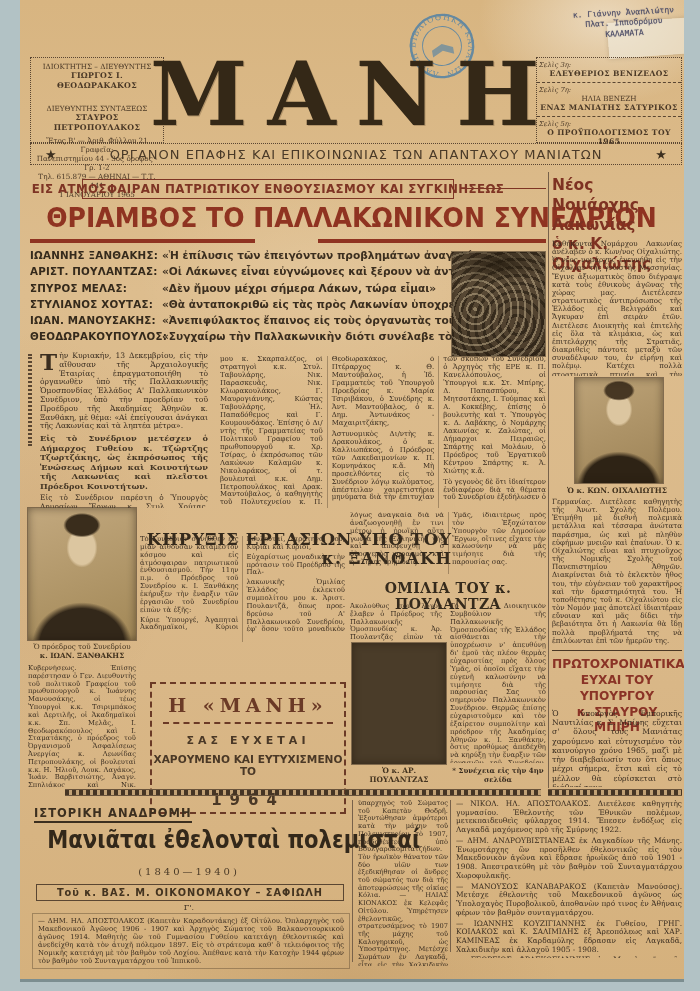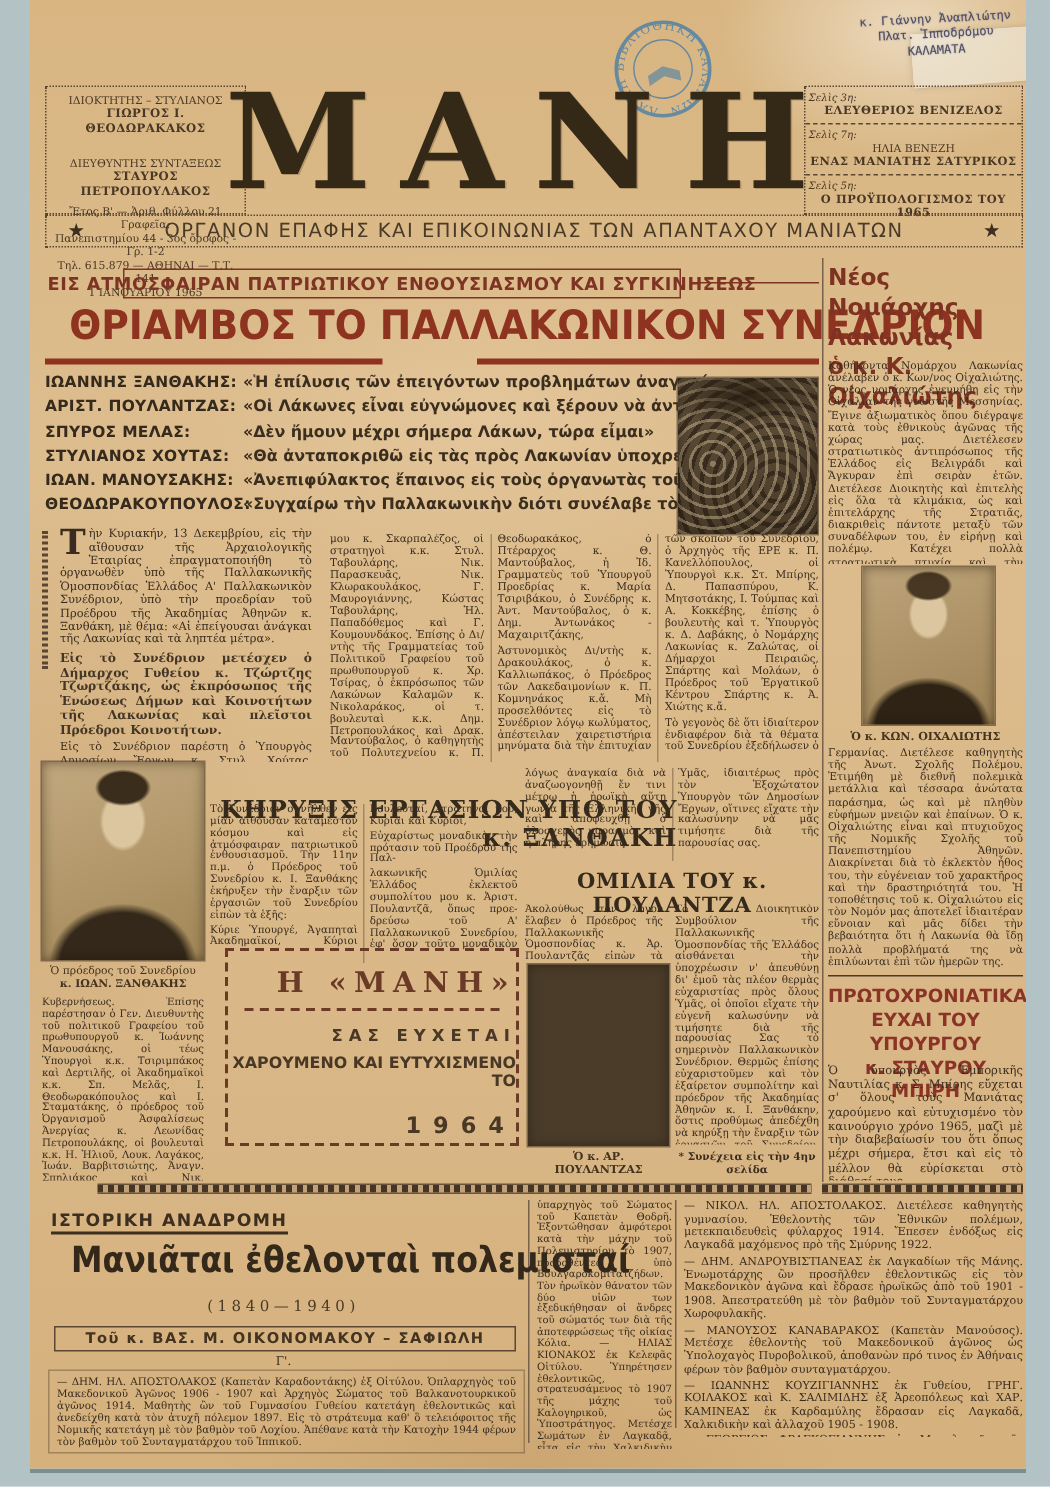--- a/index.html
+++ b/index.html
@@ -88,22 +88,22 @@
   .kiryxis-head { left:120px; top:509px; width:312px; text-align:right; font-size:16.5px;
                   letter-spacing:1px; color:#352a1c; font-weight:bold;margin-top:21px; }
   .contA { left:120px; top:536px; width:205px; height:106px; column-count:2; column-gap:8px;
            column-rule:1px solid rgba(95,75,52,.45); font-size:6.9px; line-height:1.14; }
   .contA p { margin-bottom:2px; }
   .contB { left:330px; top:512px; width:196px; height:62px; column-count:2; column-gap:8px;
            column-rule:1px solid rgba(95,75,52,.45); font-size:6.9px; line-height:1.14; }
   .contB p { margin-bottom:2px; }
 
   
-  .mani-box { left:130px; top:632px; width:196px; height:132px; border:2px dashed #6b3a26;
-              text-align:right; padding-top:10px; color:#6b3a26; }
+  .mani-box { left:130px; top:682px; width:196px; height:132px; border:2px dashed #6b3a26;
+              text-align:center; padding-top:10px; color:#6b3a26; }
   .mani-title { font-size:19px; font-weight:bold; letter-spacing:5px; }
   .mani-div { width:170px; margin:6px auto 10px; border-top:2px dashed #6b3a26; }
   .mani-l1 { font-family:"DejaVu Sans",sans-serif; font-weight:bold; font-size:11px; letter-spacing:4px; color:#4a3826; }
   .mani-l2 { font-family:"DejaVu Sans",sans-serif; font-weight:bold; font-size:10.6px; margin-top:6px; color:#4a3826; }
   .mani-year { font-family:"DejaVu Sans",sans-serif; font-weight:bold; font-size:15px; letter-spacing:8px; margin-top:14px; color:#4a3826; }
 
   
   .omilia-head { left:330px; top:580px; width:196px; text-align:center; font-size:14px;
                  font-weight:bold; letter-spacing:.5px; color:#352a1c; }
   .omilia-lead { left:330px; top:603px; width:92px; height:38px; font-size:6.8px; line-height:1.15; }
@@ -173,21 +173,21 @@
       <circle cx="35" cy="35" r="32" fill="none" stroke="#4a7fa8" stroke-width="2.5"></circle>
       <circle cx="35" cy="35" r="20" fill="none" stroke="#4a7fa8" stroke-width="1"></circle>
       <path id="stampArc" d="M 35 62 A 27 27 0 1 1 35.01 62" fill="none"></path>
       <text font-size="8.2" fill="#4a7fa8" letter-spacing="1">
         <textPath href="#stampArc" startOffset="8">ΛΑΪΚΗ ΒΙΒΛΙΟΘΗΚΗ ΚΑΛΑΜΩΝ</textPath>
       </text>
       <path d="M24 38 l11 -5 l11 5 v7 l-11 -5 l-11 5 z" fill="#4a7fa8" opacity=".75"></path>
     </svg>
 
     <div class="abs dotbox mh-left">
-      <div>ΙΔΙΟΚΤΗΤΗΣ – ΣΤΥΛΙΑΝΟΣ</div>
+      <div>ΙΔΙΟΚΤΗΤΗΣ – ΔΙΕΥΘΥΝΤΗΣ</div>
       <b>ΓΙΩΡΓΟΣ Ι. ΘΕΟΔΩΡΑΚΑΚΟΣ</b>
       <div style="margin-top:14px">ΔΙΕΥΘΥΝΤΗΣ ΣΥΝΤΑΞΕΩΣ</div>
       <b>ΣΤΑΥΡΟΣ ΠΕΤΡΟΠΟΥΛΑΚΟΣ</b>
       <div style="margin-top:3px">Ἔτος Β' — Ἀριθ. Φύλλου 21</div>
       <div>Γραφεῖα:</div>
       <div>Πανεπιστημίου 44 - 3ος ὄροφος - Γρ. 1-2</div>
       <div>Τηλ. 615.879 — ΑΘΗΝΑΙ — Τ.Τ. 141</div>
       <div>1 ΙΑΝΟΥΑΡΙΟΥ 1965</div>
     </div>
 

